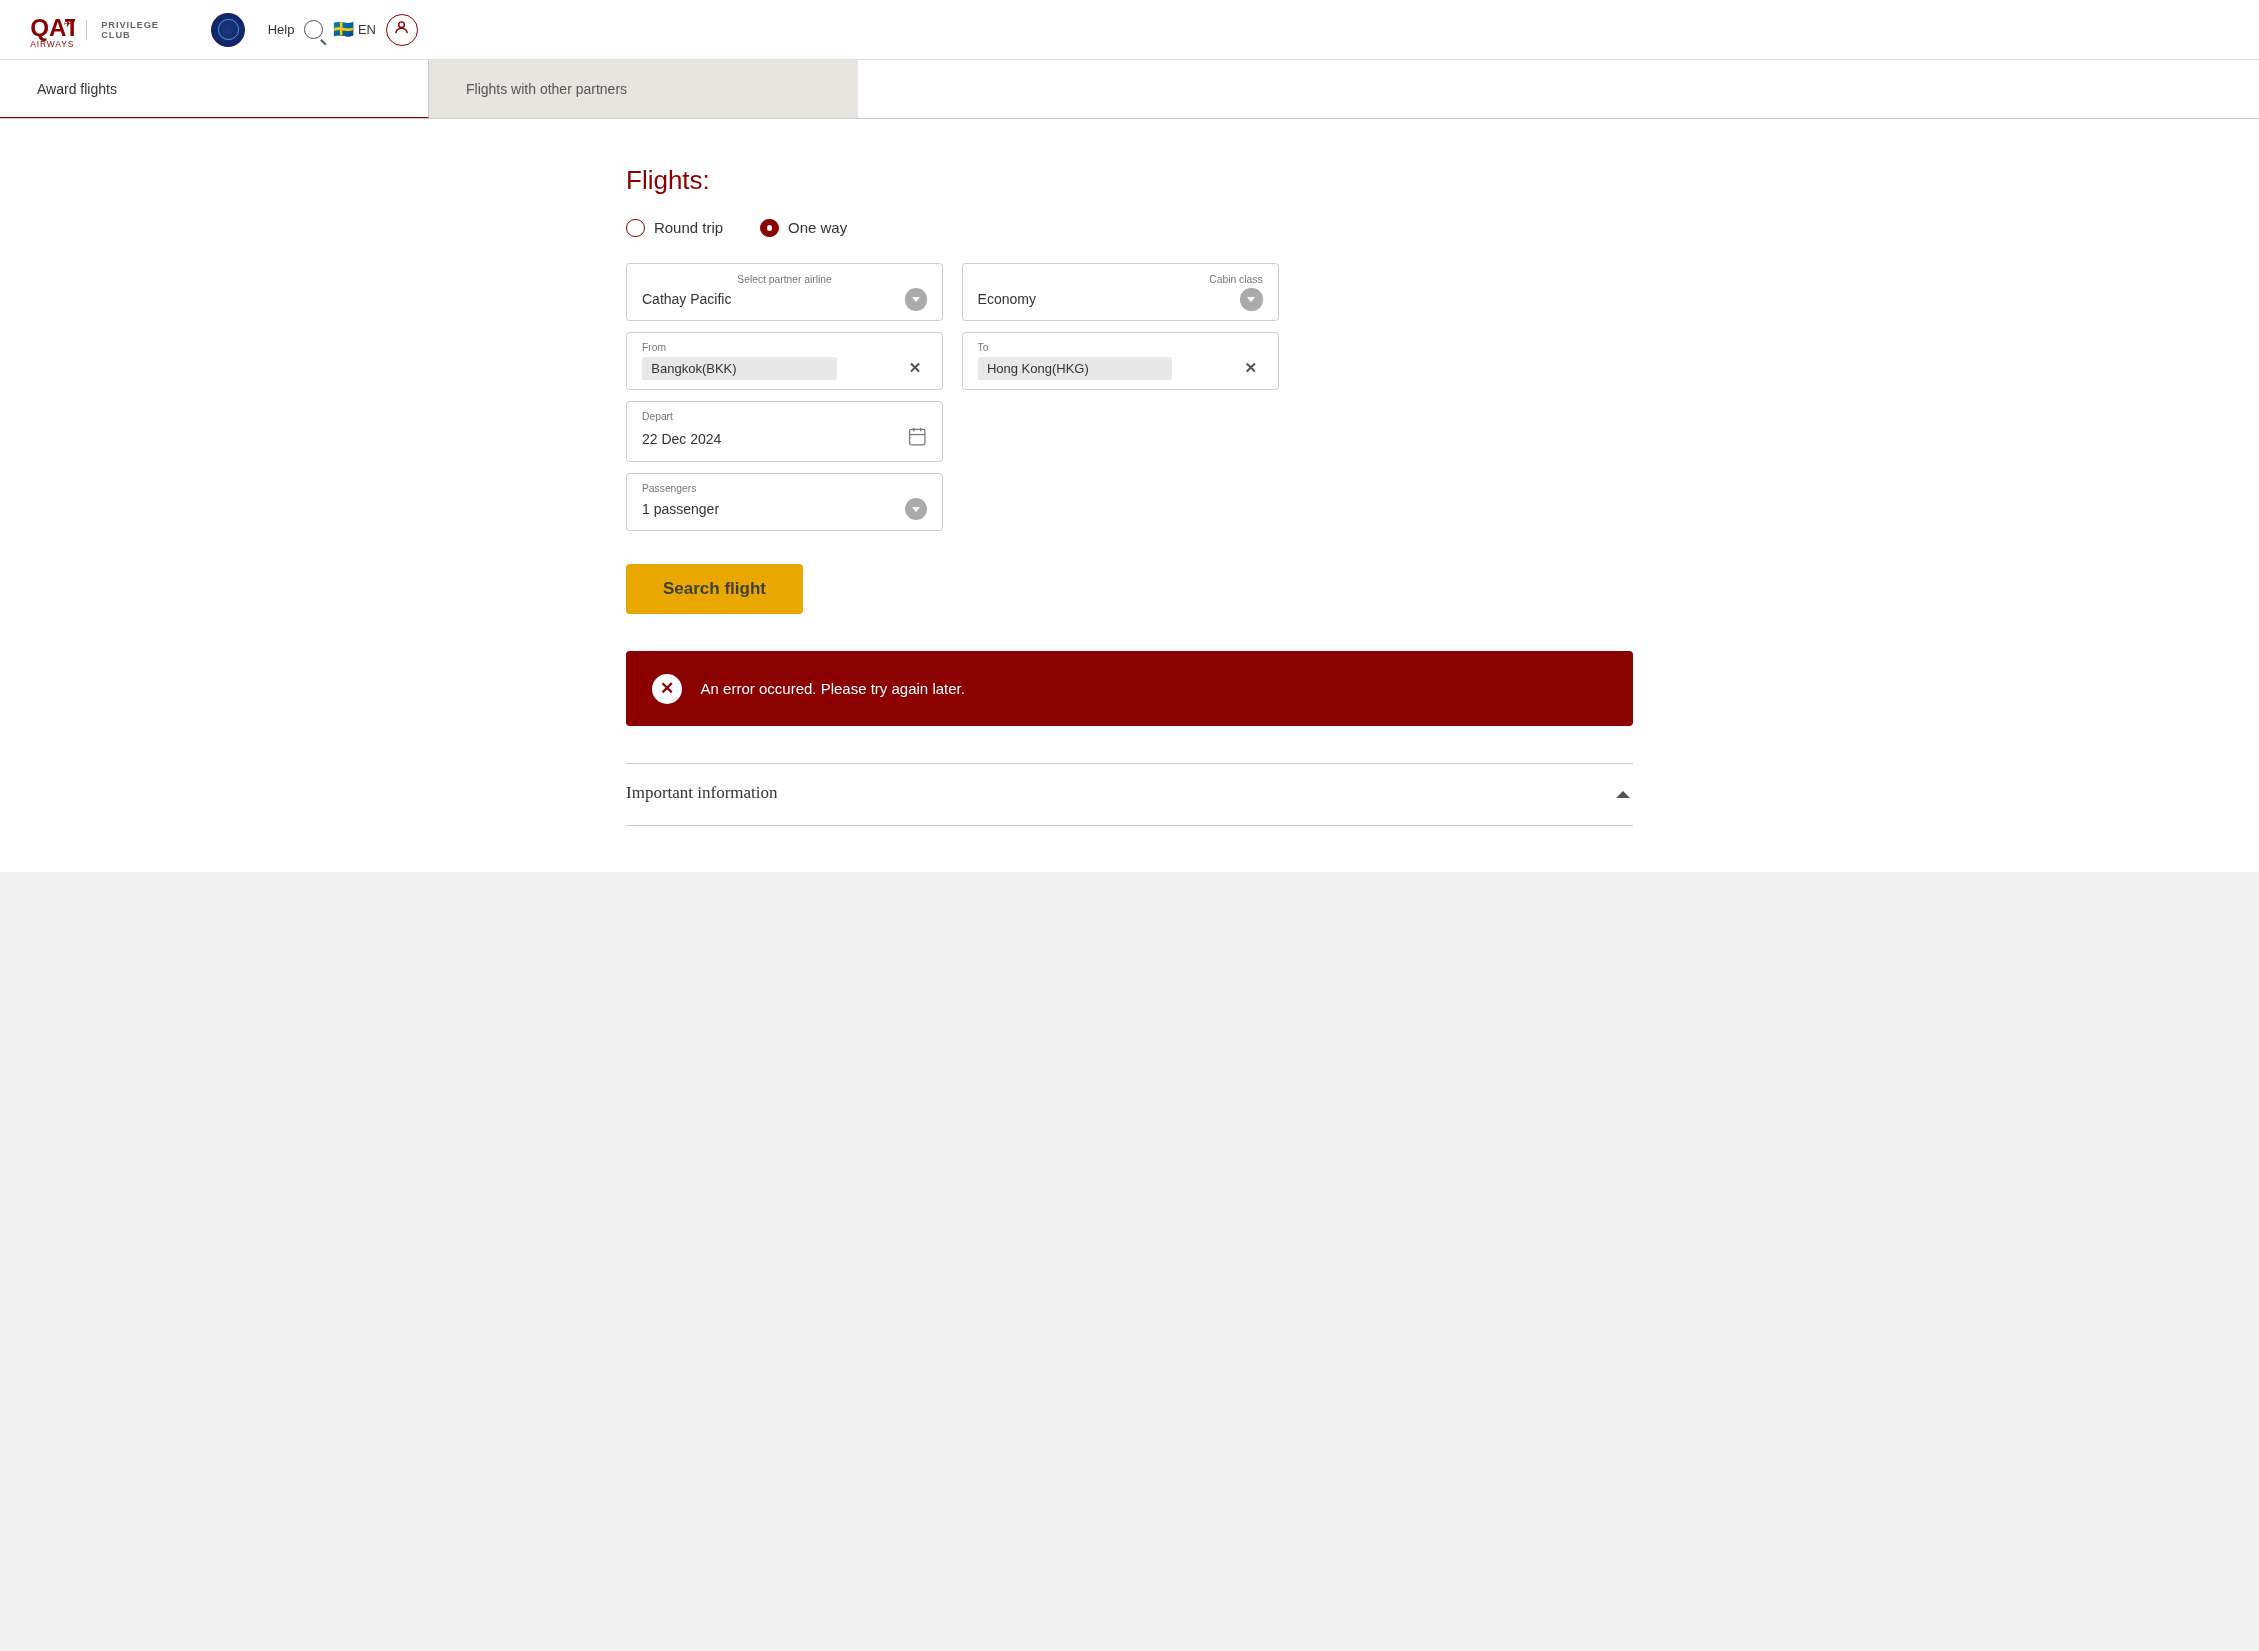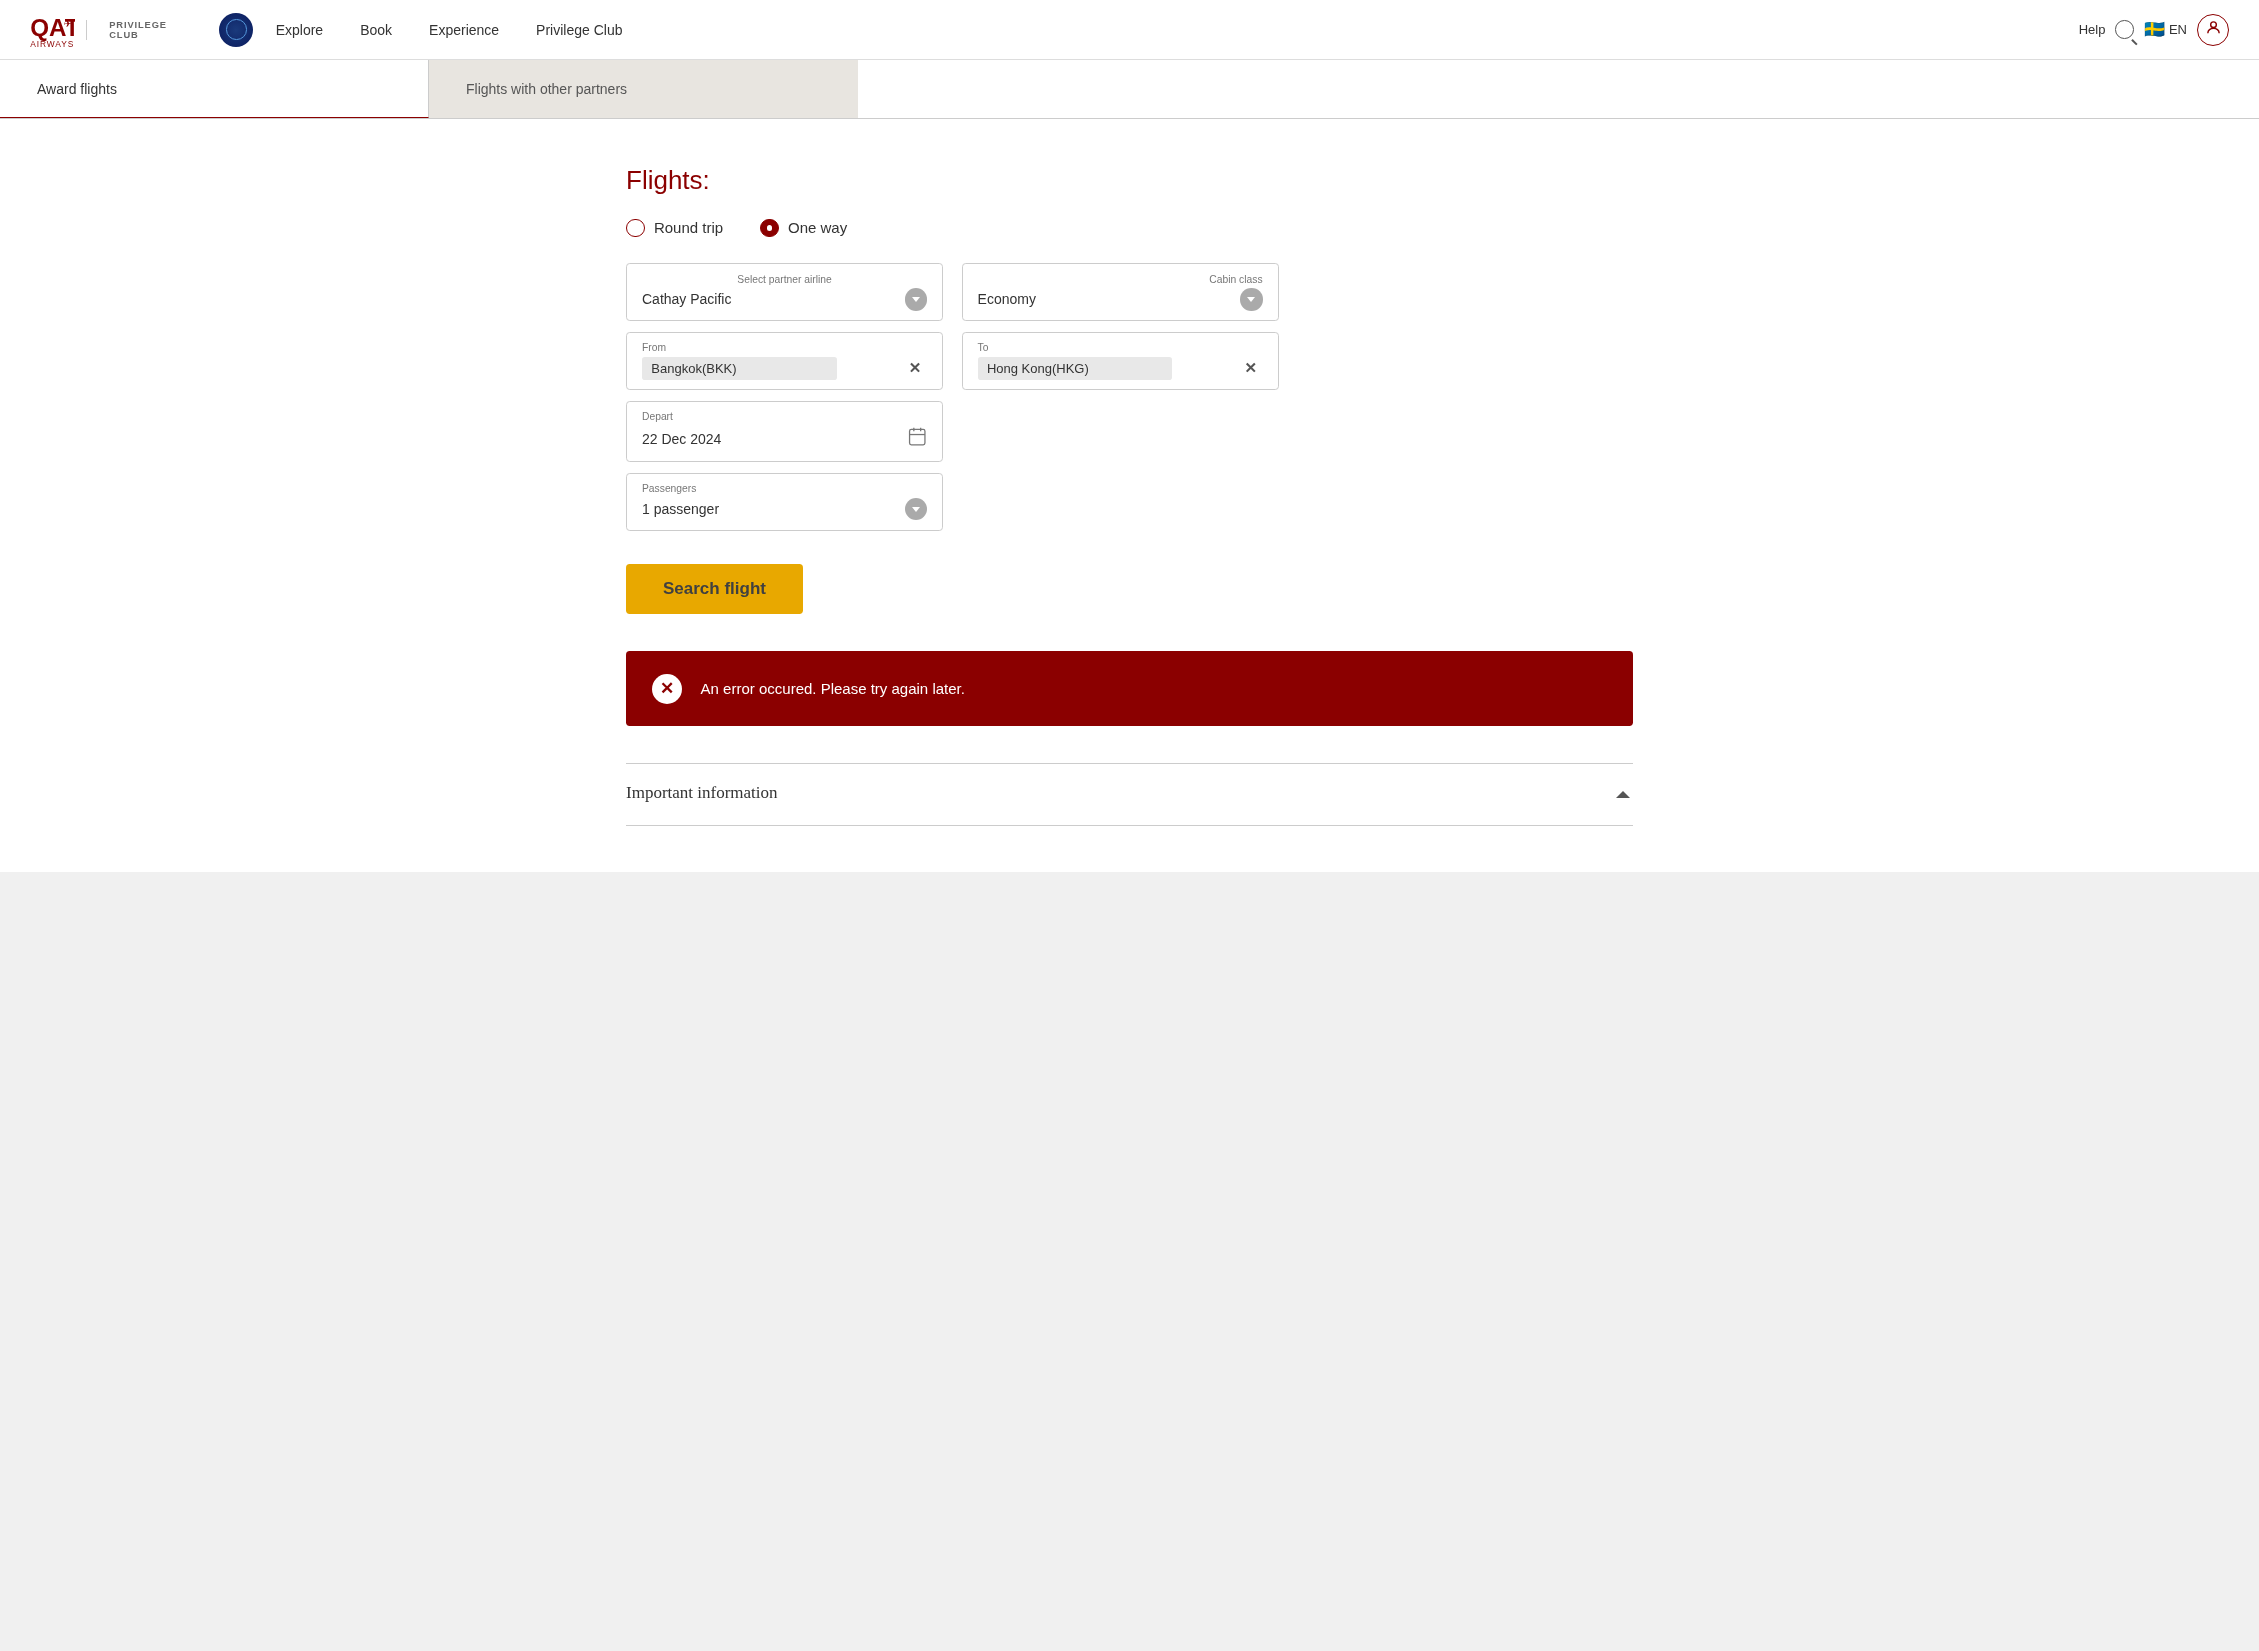--- a/index.html
+++ b/index.html
@@ -346,37 +346,31 @@
 <nav class="navbar">
   <div class="navbar-logo">
     <div class="qatar-logo">
       <div>
         <svg width="45" height="41" viewBox="0 0 48 44">
           <text x="0" y="30" font-size="26" font-weight="900" fill="#8b0000" font-family="Arial">QATAR</text>
           <text x="0" y="42" font-size="9" fill="#8b0000" font-family="Arial" letter-spacing="1">AIRWAYS</text>
           <text x="36" y="20" font-size="10" fill="#8b0000" font-family="Arial">✈</text>
         </svg>
       </div>
-      <div style="border-left:0.9px solid #ccc; padding-left:22px; margin-left:3.7px;">
+      <div style="border-left:0.9px solid #ccc; padding-left:14px; margin-left:3.7px;">
         <div style="font-size:9.3px;font-weight:bold;color:#666;letter-spacing:0.9px;">PRIVILEGE</div>
         <div style="font-size:9.3px;font-weight:bold;color:#666;letter-spacing:0.9px;">CLUB</div>
       </div>
     </div>
   </div>
 
   <div class="oneworld-logo">
     <div class="oneworld-inner"></div>
   </div>
 
-  <div class="nav-links">
-    <a class="nav-link">Explore</a>
-    <a class="nav-link">Book</a>
-    <a class="nav-link">Experience</a>
-    <a class="nav-link">Privilege Club</a>
-  </div>
 
   <div class="nav-right">
     <span class="nav-help">Help</span>
     <div class="nav-search-icon">
       <div class="search-circle"></div>
     </div>
     <div class="nav-lang">
       <span class="flag-icon">🇸🇪</span>
       <span class="lang-text" style="margin-left:3.7px;">EN</span>
     </div>

